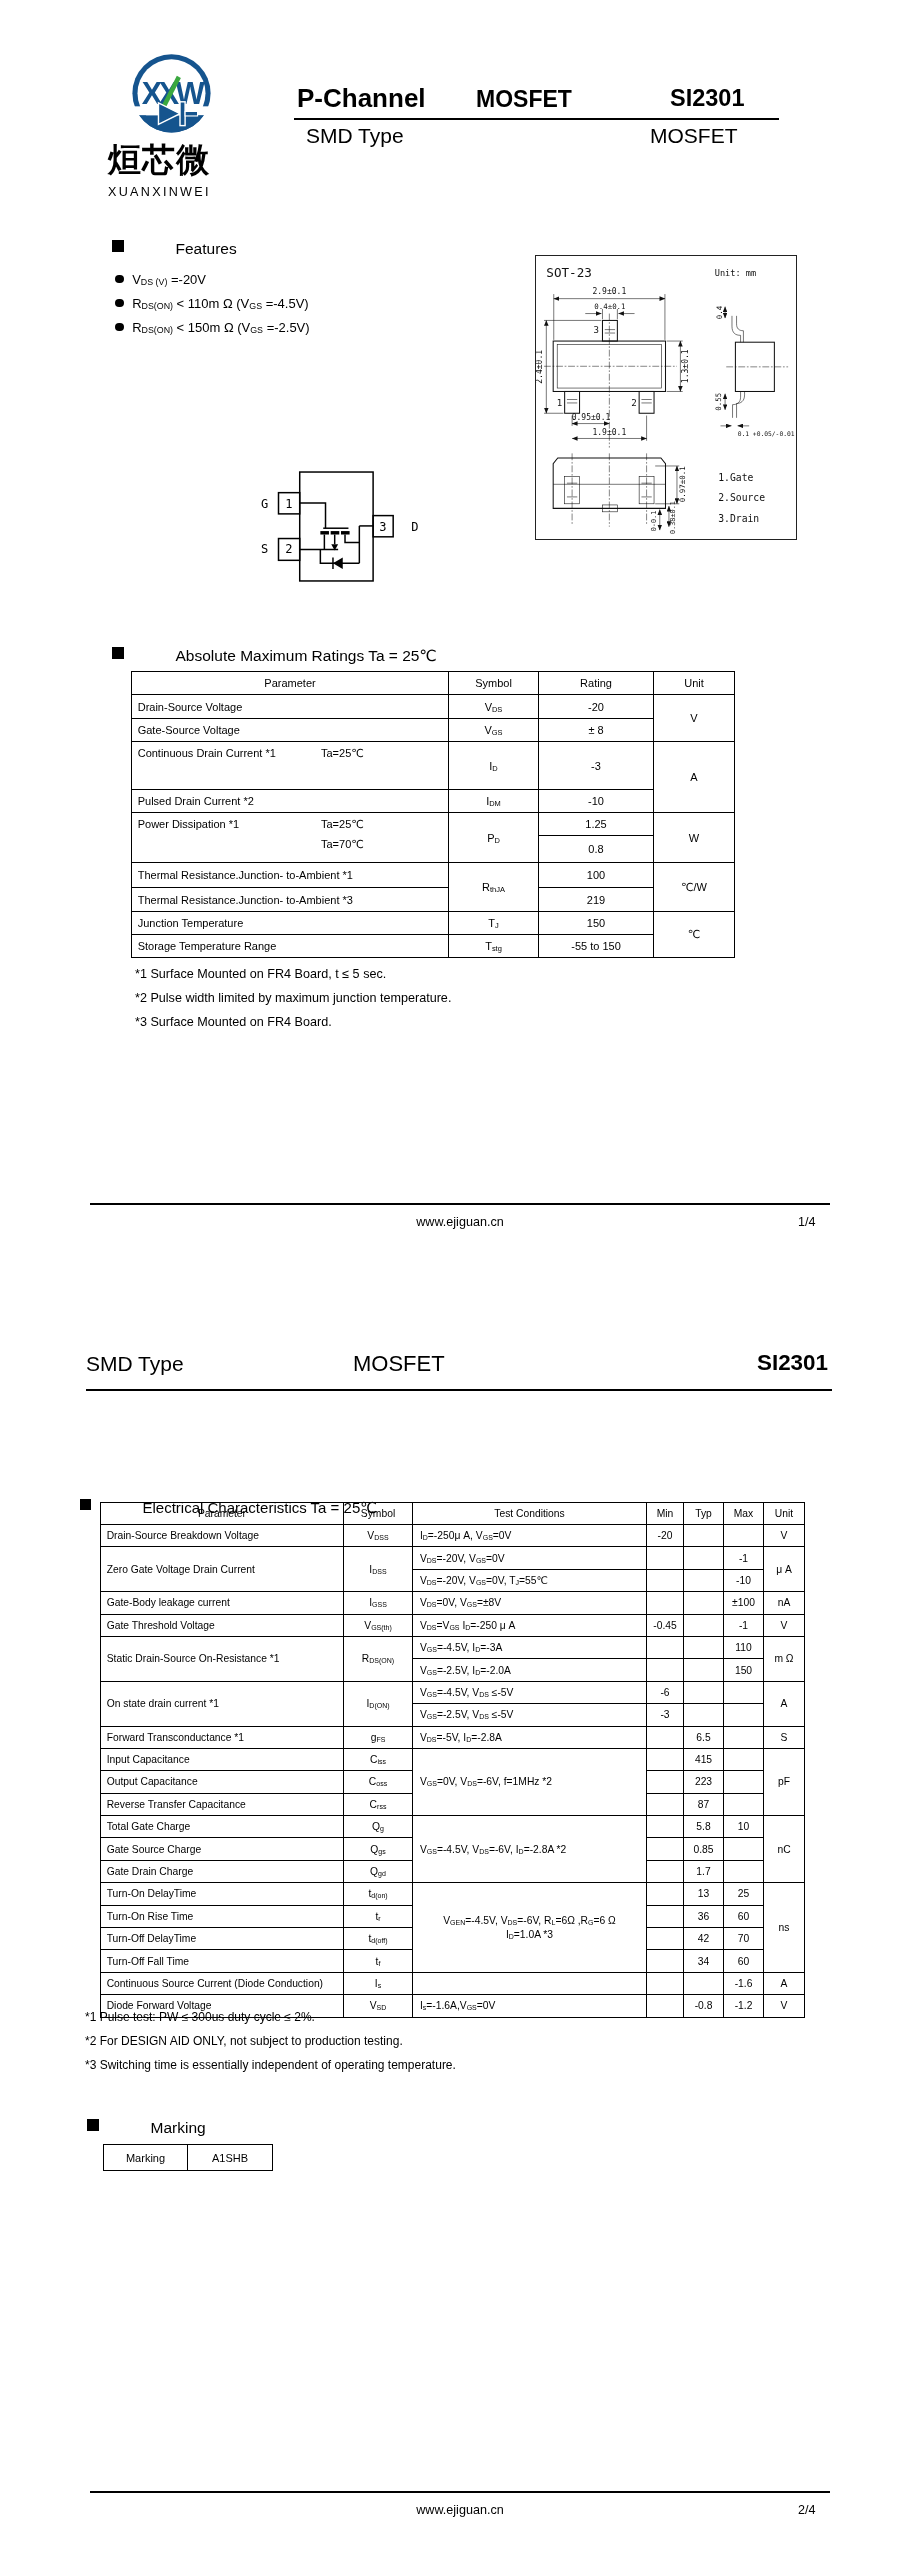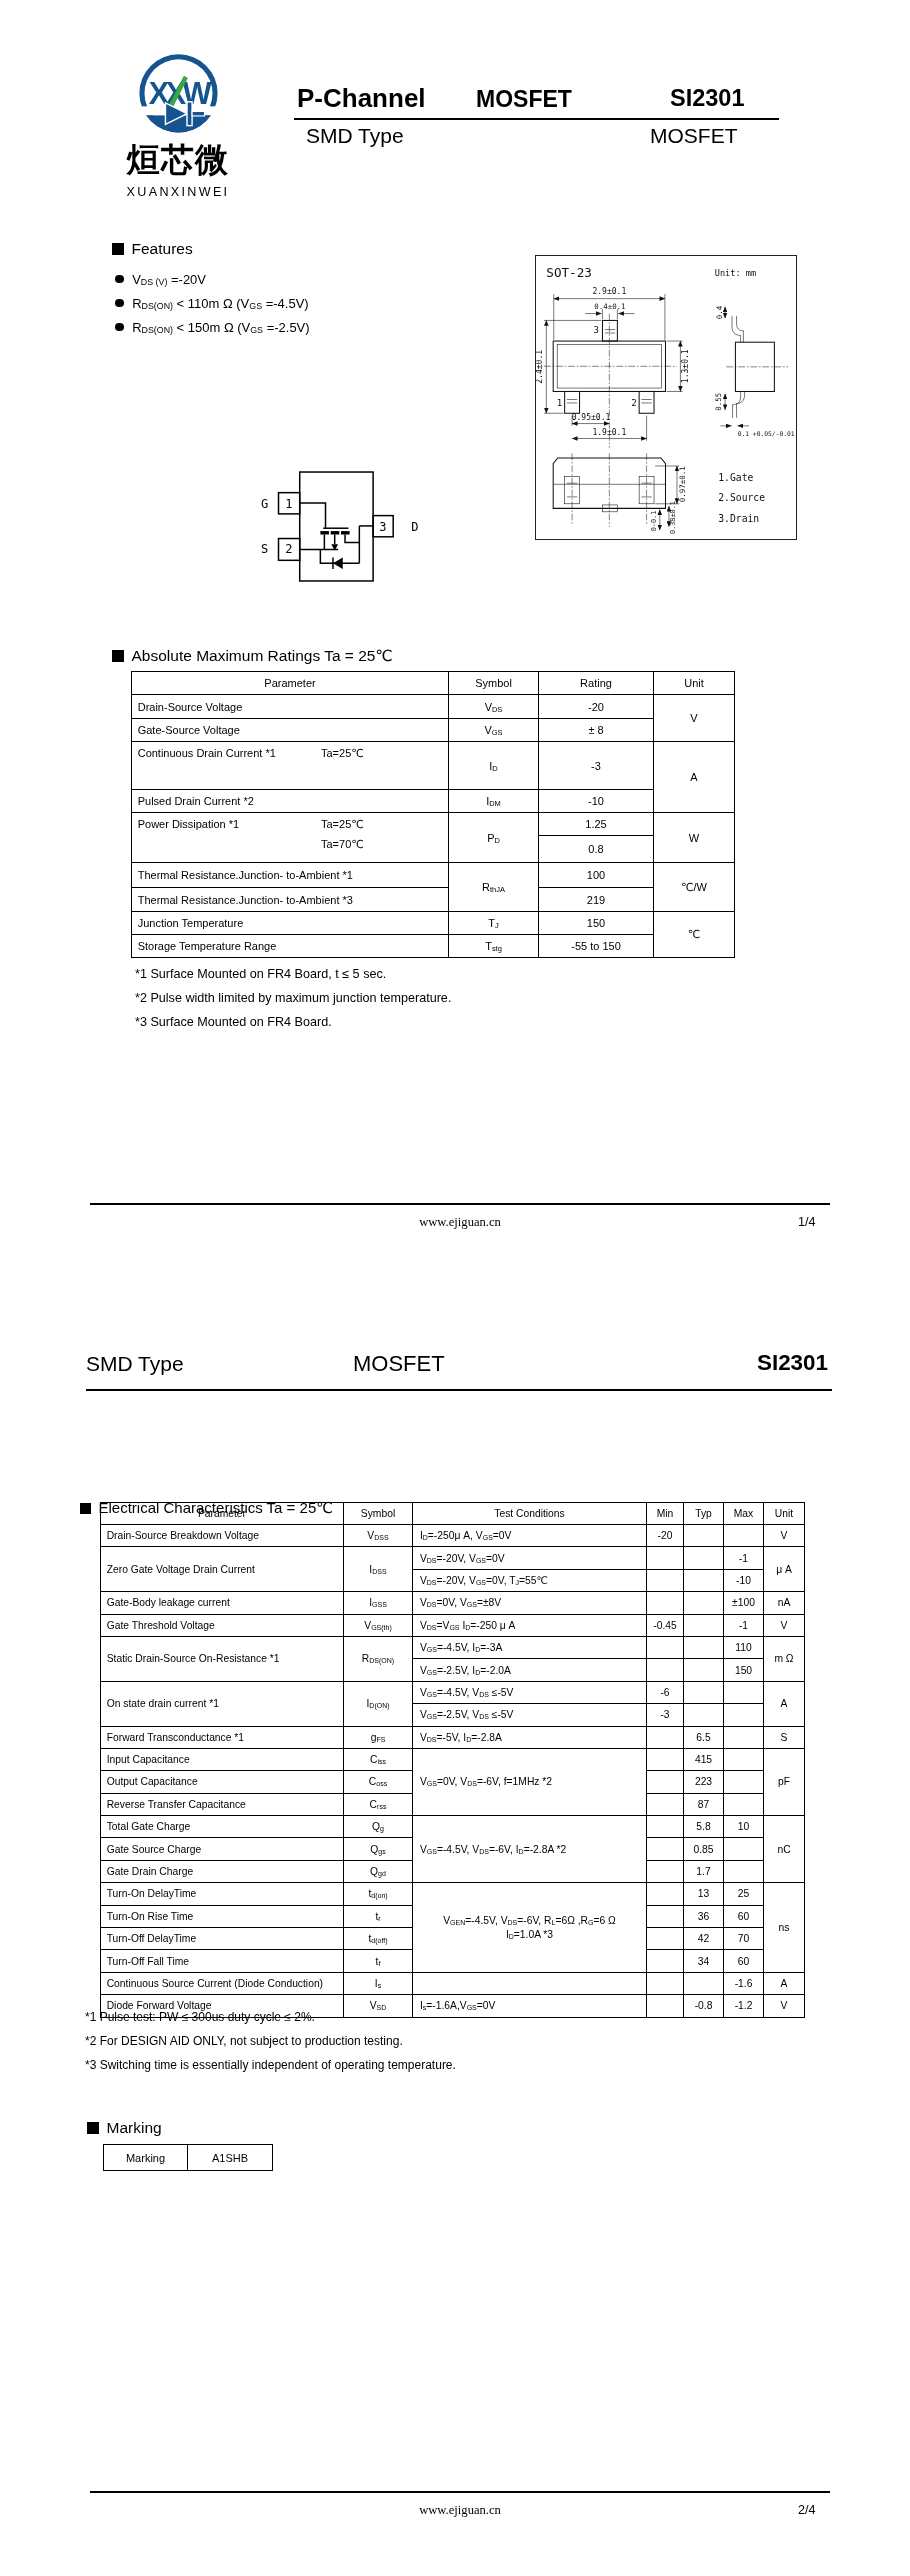--- a/index.html
+++ b/index.html
@@ -1,31 +1,31 @@
 <!DOCTYPE html>
 <html style="font-size:9.2px"><head>
 <meta charset="utf-8">
 <style>
   html,body{margin:0;padding:0;background:#fff;}
   body{width:910px;color:#000;font-family:"Liberation Sans","DejaVu Sans",sans-serif;}
   .page{position:relative;width:910px;height:1288px;background:#fff;overflow:hidden;}
   .abs{position:absolute;}
   
-  .logo-wrap{left:115px;top:53px;width:126px;text-align:center;}
+  .logo-wrap{left:108px;top:53px;width:126px;}
   .logo-svg{display:block;margin:0 auto;}
   .logo-cn{margin-top:1.1px;font-size:33px;font-weight:700;letter-spacing:1.1px;white-space:nowrap;}
   .logo-en{margin-top:2.3px;font-size:12.6px;font-weight:500;letter-spacing:2.3px;white-space:nowrap;}
   .t-pch{left:297px;top:83px;font-size:26px;font-weight:700;}
   .t-mos{left:476px;top:86px;font-size:23px;font-weight:700;}
   .t-part{left:670px;top:85px;font-size:23.5px;font-weight:700;}
   .t-rule{left:294px;top:118px;width:485px;height:1.7px;background:#000;}
   .t-sub-left{left:306px;top:124px;font-size:21px;}
   .t-sub-right{left:650px;top:124px;font-size:21px;}
   
-  .sec-h{display:flex;align-items:center;font-size:15.5px;white-space:nowrap;}
+  .sec-h{display:flex;font-size:15.5px;white-space:nowrap;gap:44px;}
   .sec-h .sq{width:12px;height:12px;background:#000;margin-right:7.5px;flex:0 0 auto;}
   
   .feat-h{left:112px;top:240px;}
   .feat-list{left:115px;top:267px;}
   .feat-item{display:flex;align-items:center;height:24px;font-size:13px;white-space:nowrap;}
   .feat-item .dot{width:8.6px;height:8.6px;border-radius:50%;background:#000;margin-right:8.6px;flex:0 0 auto;}
   
   .pkg-frame{left:535px;top:255px;width:262px;height:285px;border:1.1px solid #222;box-sizing:border-box;}
   .dwg-t{font-family:"DejaVu Sans Mono","Liberation Mono",monospace;fill:#111;}
   .thick{fill:none;stroke:#111;stroke-width:1.8;}
@@ -47,21 +47,21 @@
   .pd-ta1{position:absolute;left:189px;top:5.2px;}
   .pd-ta2{position:absolute;left:189px;top:25px;}
   .sw-cen{text-align:center;margin-top:2.3px;}
   sub.sb{font-size:68%;line-height:0;vertical-align:-0.6px;}
   .r40{height:23px;} .r42{height:24px;} .r44{height:25px;} .r46{height:26px;} .r84{height:48px;}
   .ec-table tr{height:22.4px;} .ec-table tr.hrow{height:22px;}
   
   .note-line{height:24px;font-size:12.6px;white-space:nowrap;}
   .note-line2{height:24px;font-size:12px;white-space:nowrap;}
   .foot-line{left:90px;top:1203px;width:740px;height:2.3px;background:#000;}
-  .foot-site{left:90px;top:1215px;width:740px;text-align:center;font-size:12.6px;font-family:Liberation Serif, serif;}
+  .foot-site{left:90px;top:1215px;width:740px;text-align:center;font-size:12.6px;}
   .foot-page{left:798px;top:1215px;font-size:12.6px;}
   
   .p2-left{left:86px;top:64px;font-size:21px;}
   .p2-center{left:353px;top:63px;font-size:22px;}
   .p2-right{left:757px;top:62px;font-size:22.4px;font-weight:700;}
   .p2-rule{left:86px;top:101px;width:746px;height:1.7px;background:#000;}
   .mk-table{font-size:11px;}
   .mk-table td{height:25px;}
 </style>
 </head>

